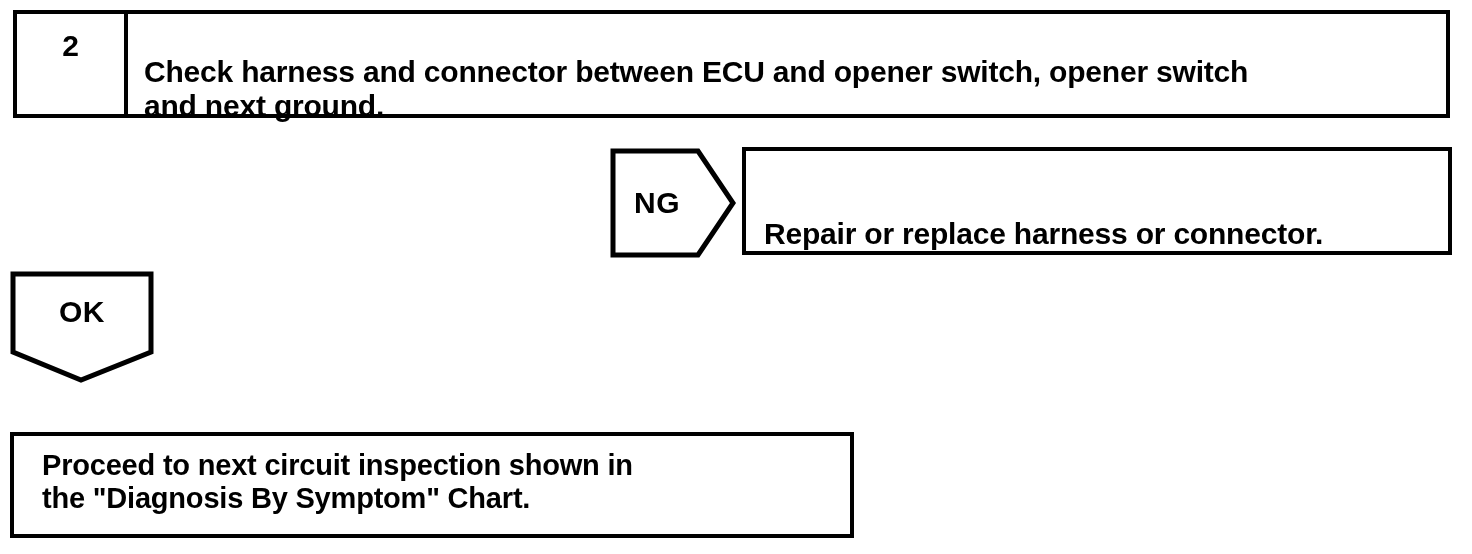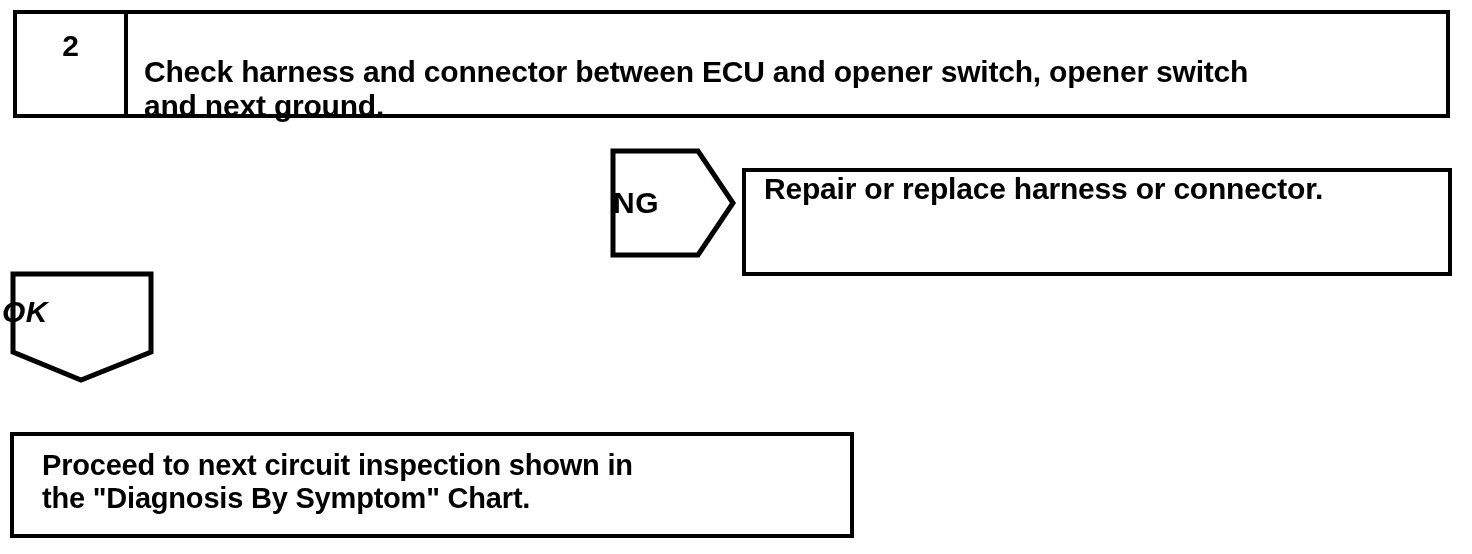--- a/index.html
+++ b/index.html
@@ -48,38 +48,37 @@
   .shape polygon {
     fill: #ffffff;
     stroke: #000000;
     stroke-width: 5;
     stroke-linejoin: miter;
   }
   .shape-label {
     position: absolute;
     display: flex;
     align-items: center;
-    justify-content: flex-start;
+    justify-content: center;
     font-size: 30px;
     letter-spacing: 0.5px;
   }
   .ng-shape  { left: 610px; top: 146px; width: 128px; height: 114px; }
   .ng-label  { left: 613px; top: 146px; width: 88px;  height: 114px; }
   .ok-shape  { left: 10px;  top: 270px; width: 146px; height: 113px; }
-  .ok-label  { left: 2px;  top: 270px; width: 144px; height: 84px; font-style: italic; }
+  .ok-label  { left: 10px;  top: 270px; width: 144px; height: 84px; }
   
   .repair-box {
     left: 742px; top: 147px;
     width: 710px; height: 108px;
     display: flex;
-    align-items: flex-start;
+    align-items: flex-end;
     padding-left: 18px;
     font-size: 30px;
     letter-spacing: -0.2px;
-    margin-top: 21px;
   }
   
   .proceed-box {
     left: 10px; top: 432px;
     width: 844px; height: 106px;
     padding: 13px 18px 0 28px;
     font-size: 29px;
     line-height: 33px;
     letter-spacing: -0.2px;
   }

